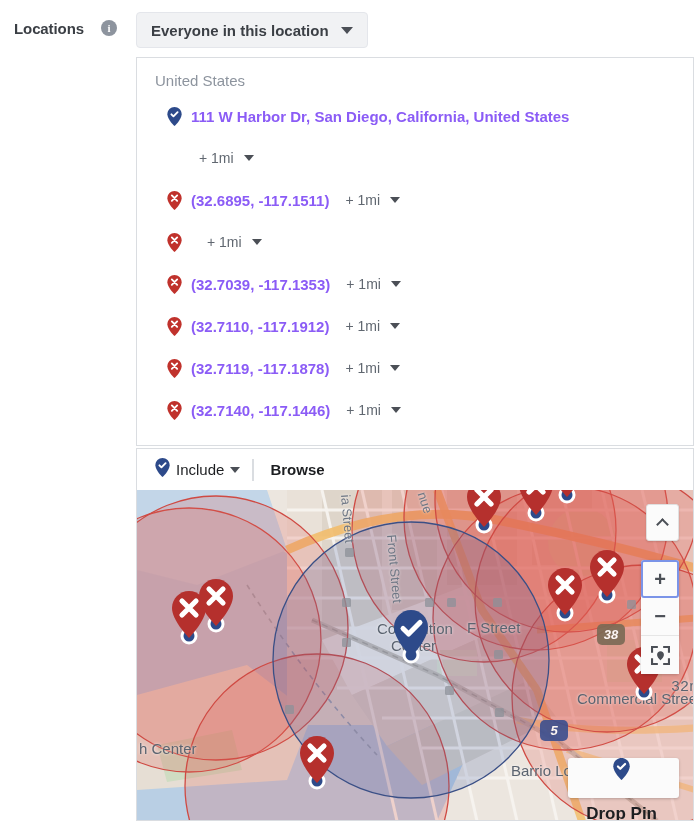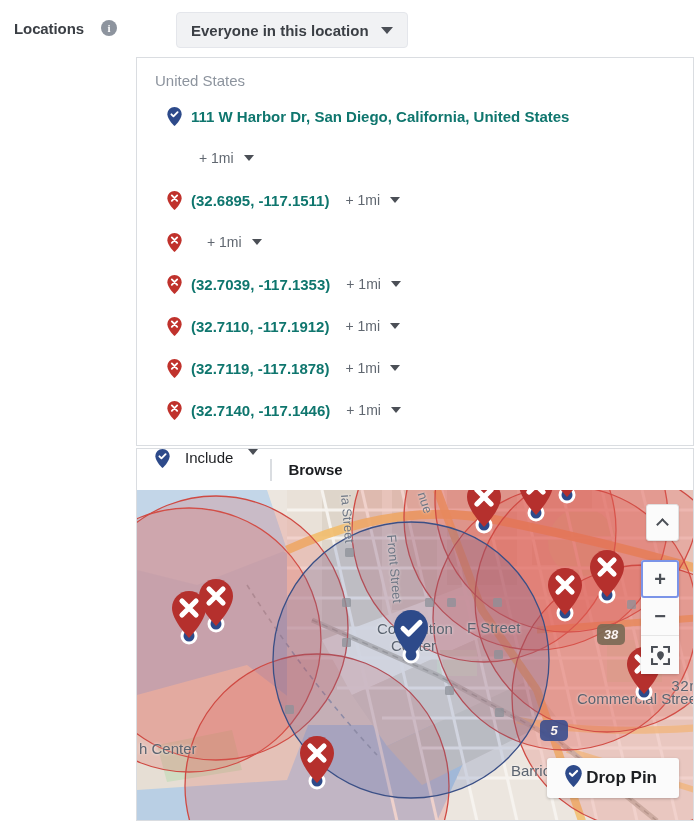--- a/index.html
+++ b/index.html
@@ -24,50 +24,50 @@
     width:16px; height:16px; border-radius:50%;
     background:#8d949e; color:#fff;
     font-size:11px; font-weight:bold; font-family:"Liberation Serif", serif;
     text-align:center; line-height:16px;
   }
   .aud-btn {
     position:absolute; left:136px; top:12px;
     height:36px; padding:0 14px;
     display:flex; align-items:center; gap:12px;
     background:#f1f2f4; border:1px solid #e4e6eb; border-radius:4px;
-    font-size:15px; font-weight:bold; color:#3b3f45; cursor:pointer;margin-left:40px;
+    font-size:15px; font-weight:bold; color:#3b3f45; cursor:pointer;
   }
   .caret { width:0;height:0;border-left:6px solid transparent;border-right:6px solid transparent;border-top:7px solid #4b4f56; }
   .caret.sm { border-left-width:5px;border-right-width:5px;border-top-width:6px; }
 
   
   .panel {
     position:absolute; left:136px; top:57px; width:558px;
     background:#fff; border:1px solid #dadde1;
   }
   .panel-hd { padding:14px 18px 6px 18px; font-size:15px; color:#8d949e; }
   .loc-list { padding:0 0 14px 0; }
   .loc-row { display:flex; align-items:center; min-height:42px; padding:0 18px 0 28px; }
   .loc-row .pin { width:18px; flex:0 0 18px; margin-right:8px; display:flex; justify-content:center; }
-  .loc-name { font-size:15px; font-weight:bold; color:#0f766e; white-space:nowrap; }
+  .loc-name { font-size:15px; font-weight:bold; color:#8b5cf6; white-space:nowrap; }
   .radius { display:flex; align-items:center; gap:10px; margin-left:16px; color:#606770; font-size:14px; cursor:pointer; white-space:nowrap; }
   .sub-row { display:flex; align-items:center; padding:0 18px 0 28px; height:42px; }
   .sub-row .radius { margin-left:34px; }
 
   
   .pin svg { display:block; }
 
   
   .searchbar {
     position:absolute; left:136px; top:448px; width:558px; height:43px;
     border:1px solid #dadde1; border-top:1px solid #dadde1;
     background:#fff; display:flex; align-items:center;
   }
   .inc {
-    display:flex; gap:15px; padding:0 12px 0 18px; height:100%;
+    display:flex; align-items:center; gap:6px; padding:0 12px 0 18px; height:100%;
     cursor:pointer;
   }
   .inc-label { font-size:15px; color:#1c1e21; }
   .vdiv { width:1px; height:22px; background:#dadde1; }
   .search-input {
     flex:1; border:none; outline:none; height:100%;
     padding:0 16px; font-size:15px; color:#8d949e;
     font-family:"Liberation Sans", sans-serif; background:transparent;
   }
   .search-input::placeholder { color:#9197a3; }
@@ -114,21 +114,21 @@
     border-bottom:1px solid #e6e6e6; color:#4b4f56; font-size:20px; font-weight:bold;
     position:relative;
   }
   .ctl-btn:last-child { border-bottom:none; }
   .ctl-btn.focused { border:2px solid #7b94e8; border-radius:3px; z-index:2; }
   .chev { width:9px;height:9px;border-left:2px solid #4b4f56;border-top:2px solid #4b4f56;transform:rotate(45deg);margin-top:4px; }
 
   .dropbtn {
     position:absolute; right:14px; bottom:22px; height:40px;
     background:#fbfbfb; border-radius:3px; box-shadow:0 1px 3px rgba(0,0,0,0.22);
-    display:flex; align-items:center; gap:4px; padding:0 22px 0 18px; cursor:pointer;
+    display:flex; align-items:center; gap:20px; padding:0 22px 0 18px; cursor:pointer;flex-direction:column;
   }
   .dropbtn-label { font-size:17px; font-weight:bold; color:#1c1e21; }
 </style>
 </head>
 <body>
 
 <div id="root">
 
   <div class="hdr">
     <div class="hdr-label">Locations</div>

